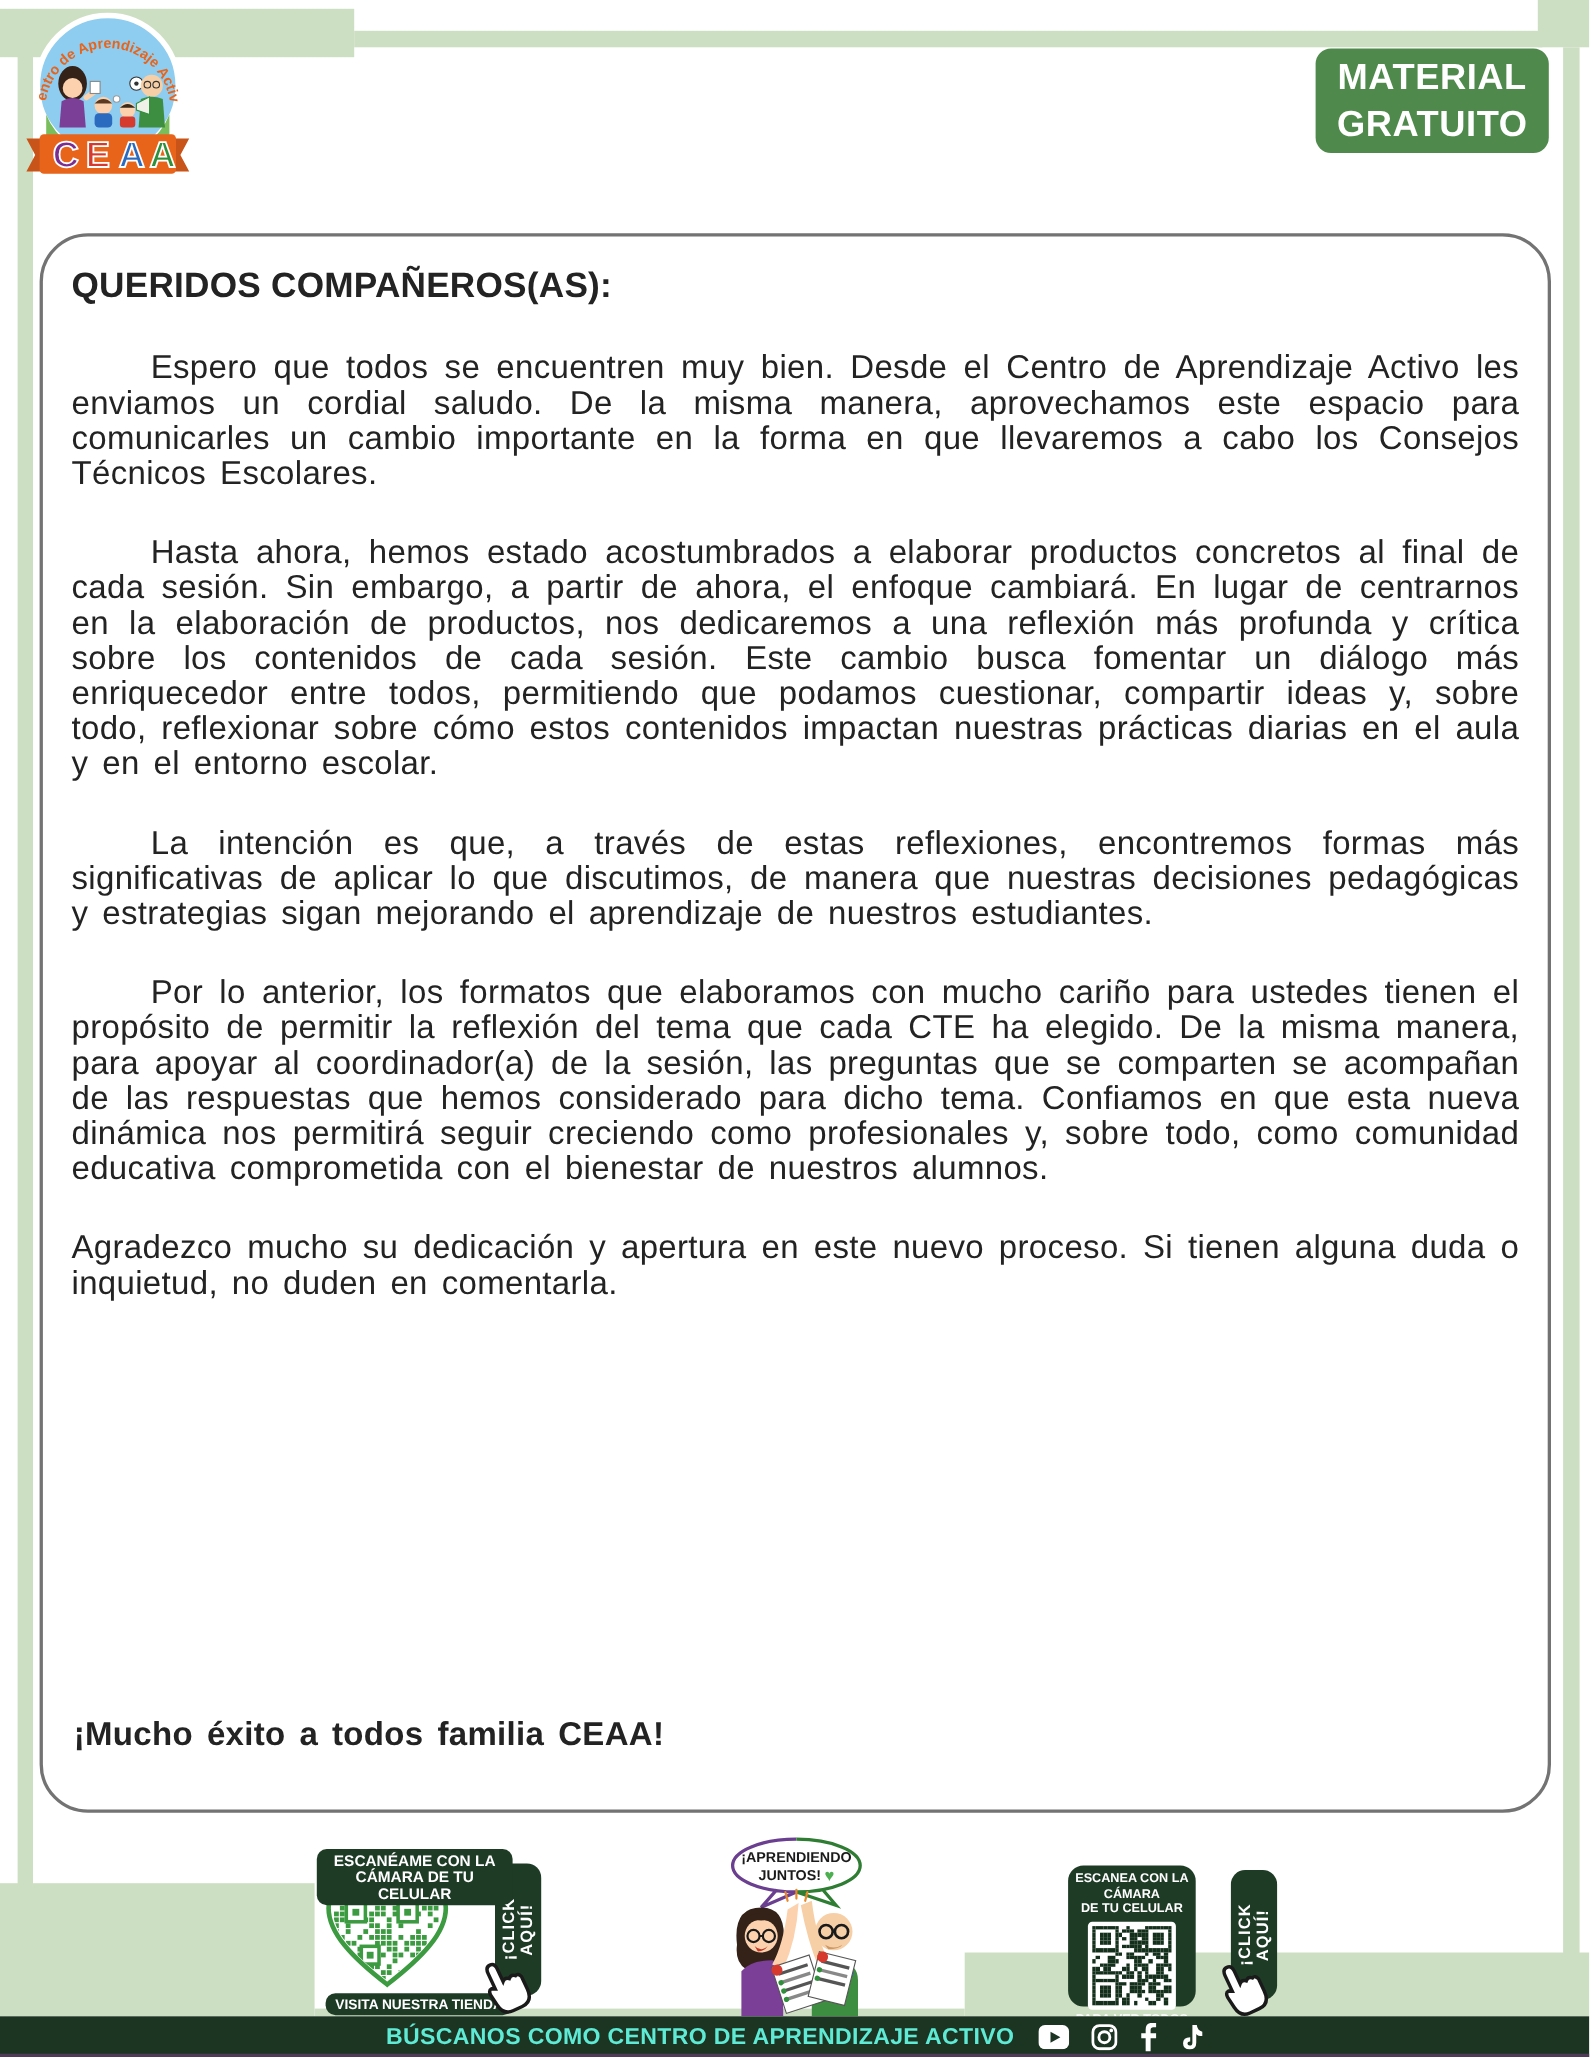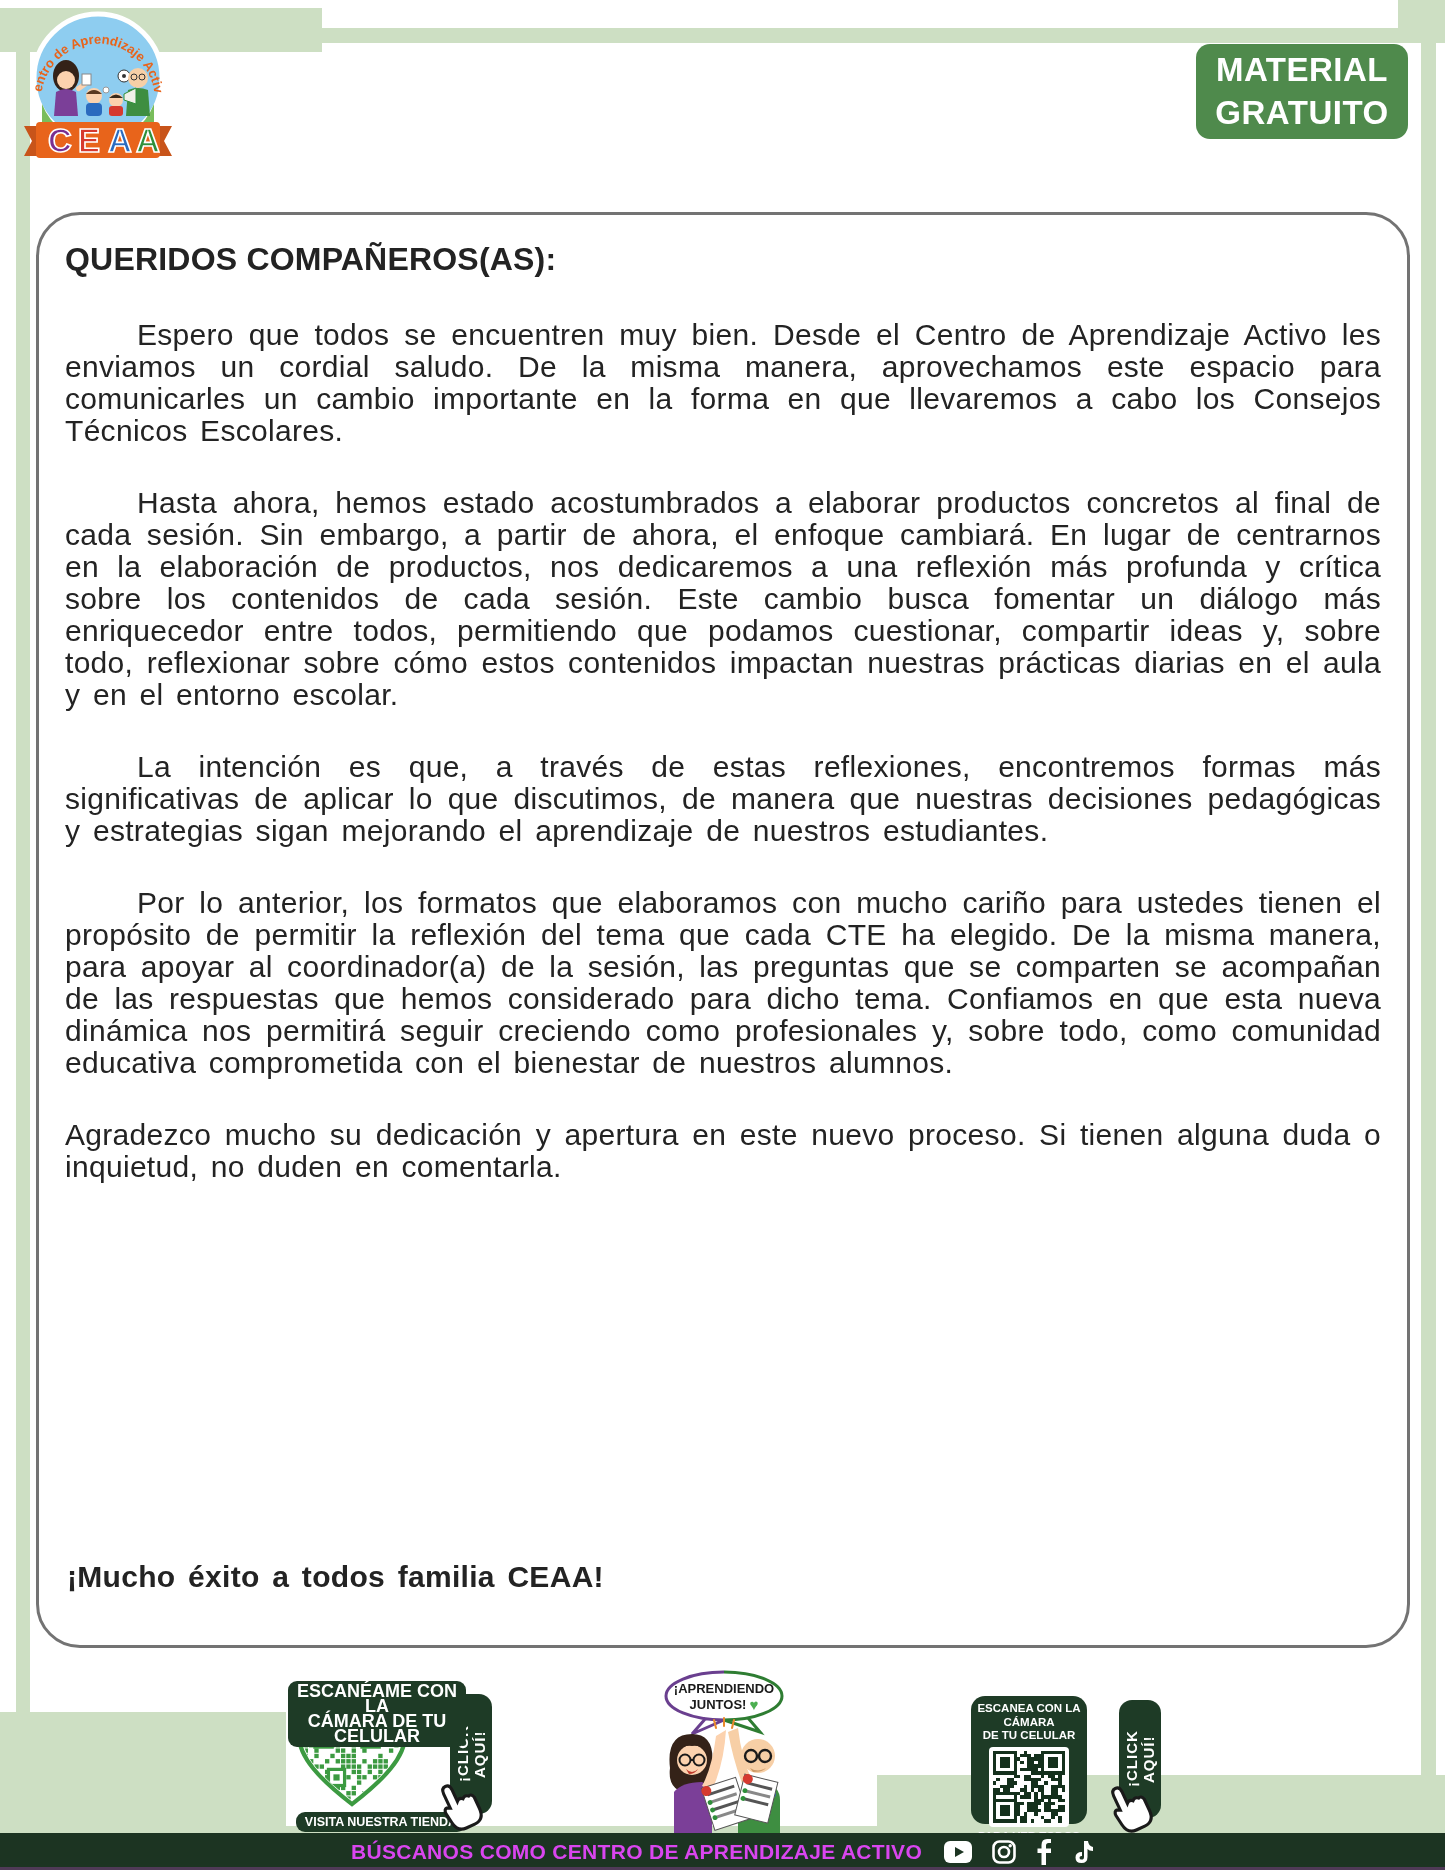--- a/index.html
+++ b/index.html
@@ -27,40 +27,40 @@
             word-spacing:4px;letter-spacing:.3px;}
   .letter p.indent{text-indent:72px;}
   .closing{position:absolute;left:28px;bottom:52px;font-size:31px;font-weight:bold;margin:0;}
   
   .pill{background:#1e3b26;color:#fff;font-weight:bold;border-radius:9px;text-align:center;}
   .vpill{position:absolute;background:#1e3b26;color:#fff;font-weight:bold;border-radius:13px;
          writing-mode:vertical-rl;transform:rotate(180deg);text-align:center;
          font-size:15px;letter-spacing:1px;padding:8px 4px;}
   .hand{position:absolute;width:64px;height:62px;}
   
-  .shop-pill-top{position:absolute;left:288px;top:1681px;width:166px;font-size:18px;
+  .shop-pill-top{position:absolute;left:288px;top:1681px;width:166px;font-size:14px;
                  line-height:15px;padding:3px 6px;z-index:3;}
   .shop-pill-bottom{position:absolute;left:296px;top:1812px;width:158px;font-size:12.5px;
                     line-height:16px;padding:2px 6px;z-index:3;}
   .shop-click{left:450px;top:1694px;height:104px;}
   .heart-qr{position:absolute;left:290px;top:1700px;z-index:2;}
   
   .videos-panel{position:absolute;left:971px;top:1696px;width:116px;height:128px;background:#1e3b26;
                 border-radius:14px;color:#fff;text-align:center;z-index:3;padding-top:6px;box-sizing:border-box;}
   .videos-panel .t{font-weight:bold;font-size:11.5px;line-height:13.5px;}
   .qr-box{width:80px;height:80px;background:#fff;border-radius:4px;margin:4px auto 3px auto;padding:4px;box-sizing:border-box;}
   #qr-grid{width:100%;height:100%;display:grid;grid-template-columns:repeat(21,1fr);grid-template-rows:repeat(21,1fr);}
   #qr-grid div.on{background:#14301c;}
   .videos-click{left:1119px;top:1700px;height:102px;z-index:3;}
   
   .chars{position:absolute;left:632px;top:1668px;z-index:2;}
   
   .footer{position:absolute;left:0;top:1833px;width:1445px;height:37px;background:#1c3422;z-index:5;
           display:flex;align-items:center;justify-content:center;gap:22px;}
-  .footer .ft{color:#d946ef;font-weight:bold;font-size:21px;letter-spacing:.3px;}
+  .footer .ft{color:#5eead4;font-weight:bold;font-size:21px;letter-spacing:.3px;}
   .footer .icons{display:flex;align-items:center;gap:20px;}
   .bottom-purple{position:absolute;left:0;top:1867px;width:1445px;height:3px;background:#4f3a57;z-index:6;}
   .logo{position:absolute;left:20px;top:4px;z-index:4;}
 </style>
 </head>
 <body>
 
 <div class="page">
 
   <div class="sage deco-top-left"></div>

